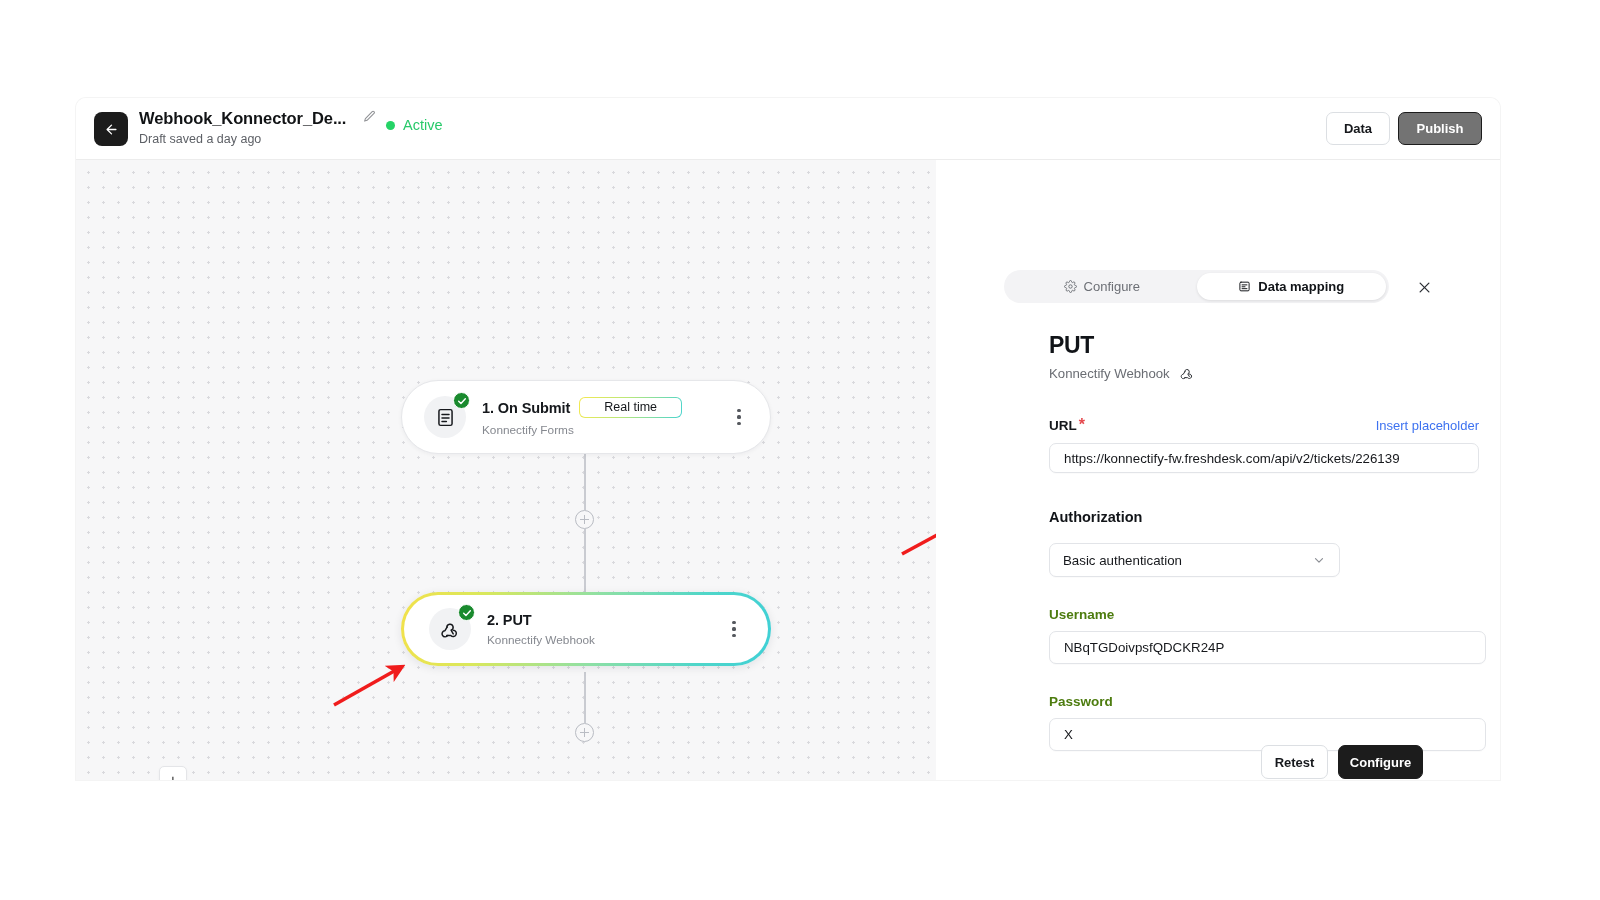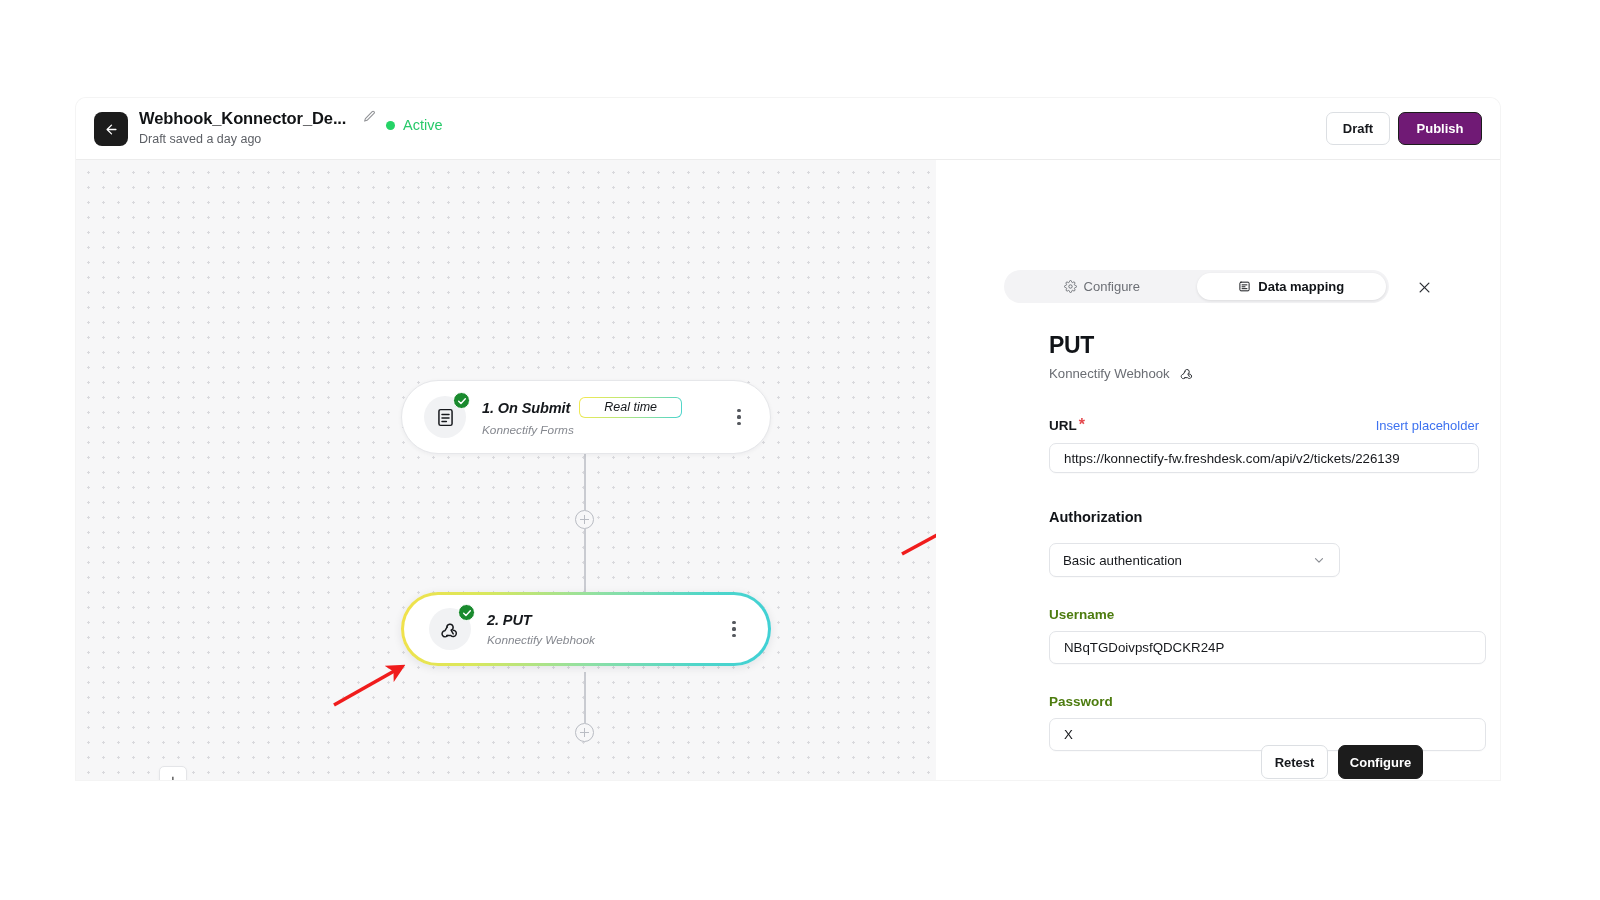--- a/index.html
+++ b/index.html
@@ -62,21 +62,21 @@
     border-radius: 7px; font-size: 13px; font-weight: bold;
     display: flex; align-items: center; justify-content: center;
     cursor: pointer; font-family: "Liberation Sans", sans-serif;
   }
   #save-button {
     right: 110px; width: 64px;
     background: #fff; color: #16181c; border: 1px solid #dcdfe3;
   }
   #publish-button {
     right: 18px; width: 84px;
-    background: #701a75; color: #fff; border: 1px solid #1c1c1c;
+    background: #737373; color: #fff; border: 1px solid #1c1c1c;
   }
 
   
   #canvas {
     position: absolute; left: 0; top: 62px;
     width: 911px; height: 620px;
     background-color: #f7f7f8;
     background-image: radial-gradient(#d9d9dd 1.1px, transparent 1.2px);
     background-size: 15px 15px;
     background-position: 5px 5px;
@@ -102,21 +102,20 @@
   .plus-node:after  { height: 9px; width: 1.5px; }
 
   
   .node {
     position: absolute;
     width: 370px; height: 74px;
     background: #ffffff;
     border-radius: 40px;
     display: flex; align-items: center;
     cursor: pointer;
-    font-style: italic;
   }
   #node-1 {
     left: 325px; top: 220px;
     border: 1px solid #e6e7ea;
     box-shadow: 0 1px 4px rgba(15,20,40,0.05);
   }
   #node-2 {
     left: 325px; top: 432px;
     padding: 3px;
     background:
@@ -288,21 +287,21 @@
         </span>
       </div>
       <div id="flow-subtitle">Draft saved a day ago</div>
     </div>
 
     <div id="status-wrap">
       <span id="status-dot"></span>
       <span id="status-label">Active</span>
     </div>
 
-    <div class="hdr-btn" id="save-button">Draft</div>
+    <div class="hdr-btn" id="save-button">Data</div>
     <div class="hdr-btn" id="publish-button">Publish</div>
   </div>
 
   <div id="canvas">
 
     <div class="connector" style="left:508px; top:294px; height:56px;"></div>
     <div class="plus-node" style="left:499px; top:350px;"></div>
     <div class="connector" style="left:508px; top:369px; height:63px;"></div>
     <div class="connector" style="left:508px; top:512px; height:51px;"></div>
     <div class="plus-node" style="left:499px; top:563px;"></div>

